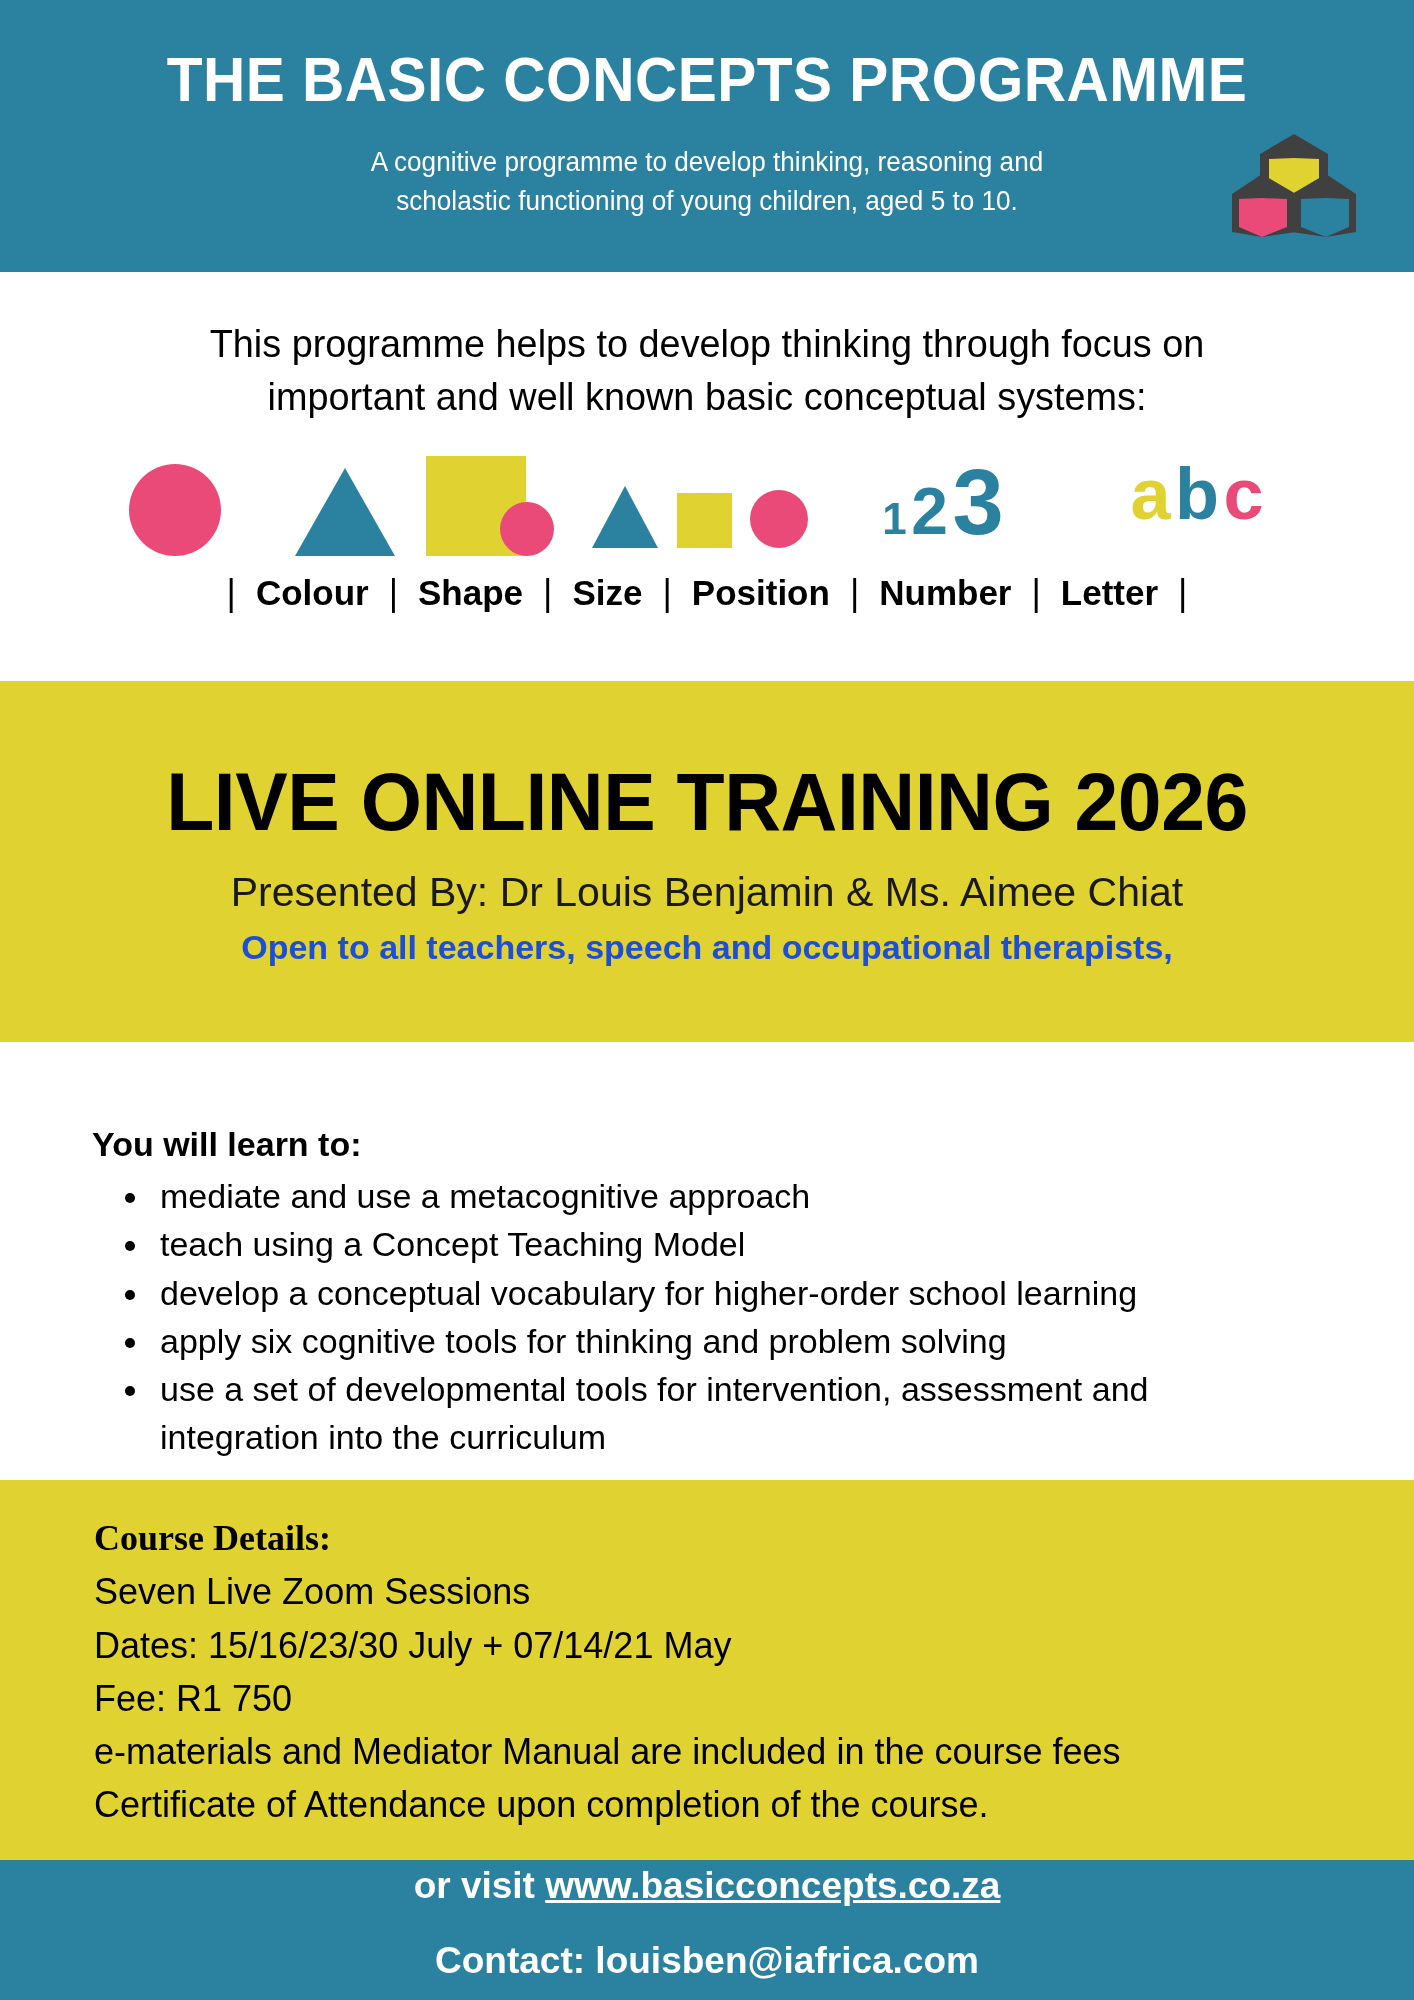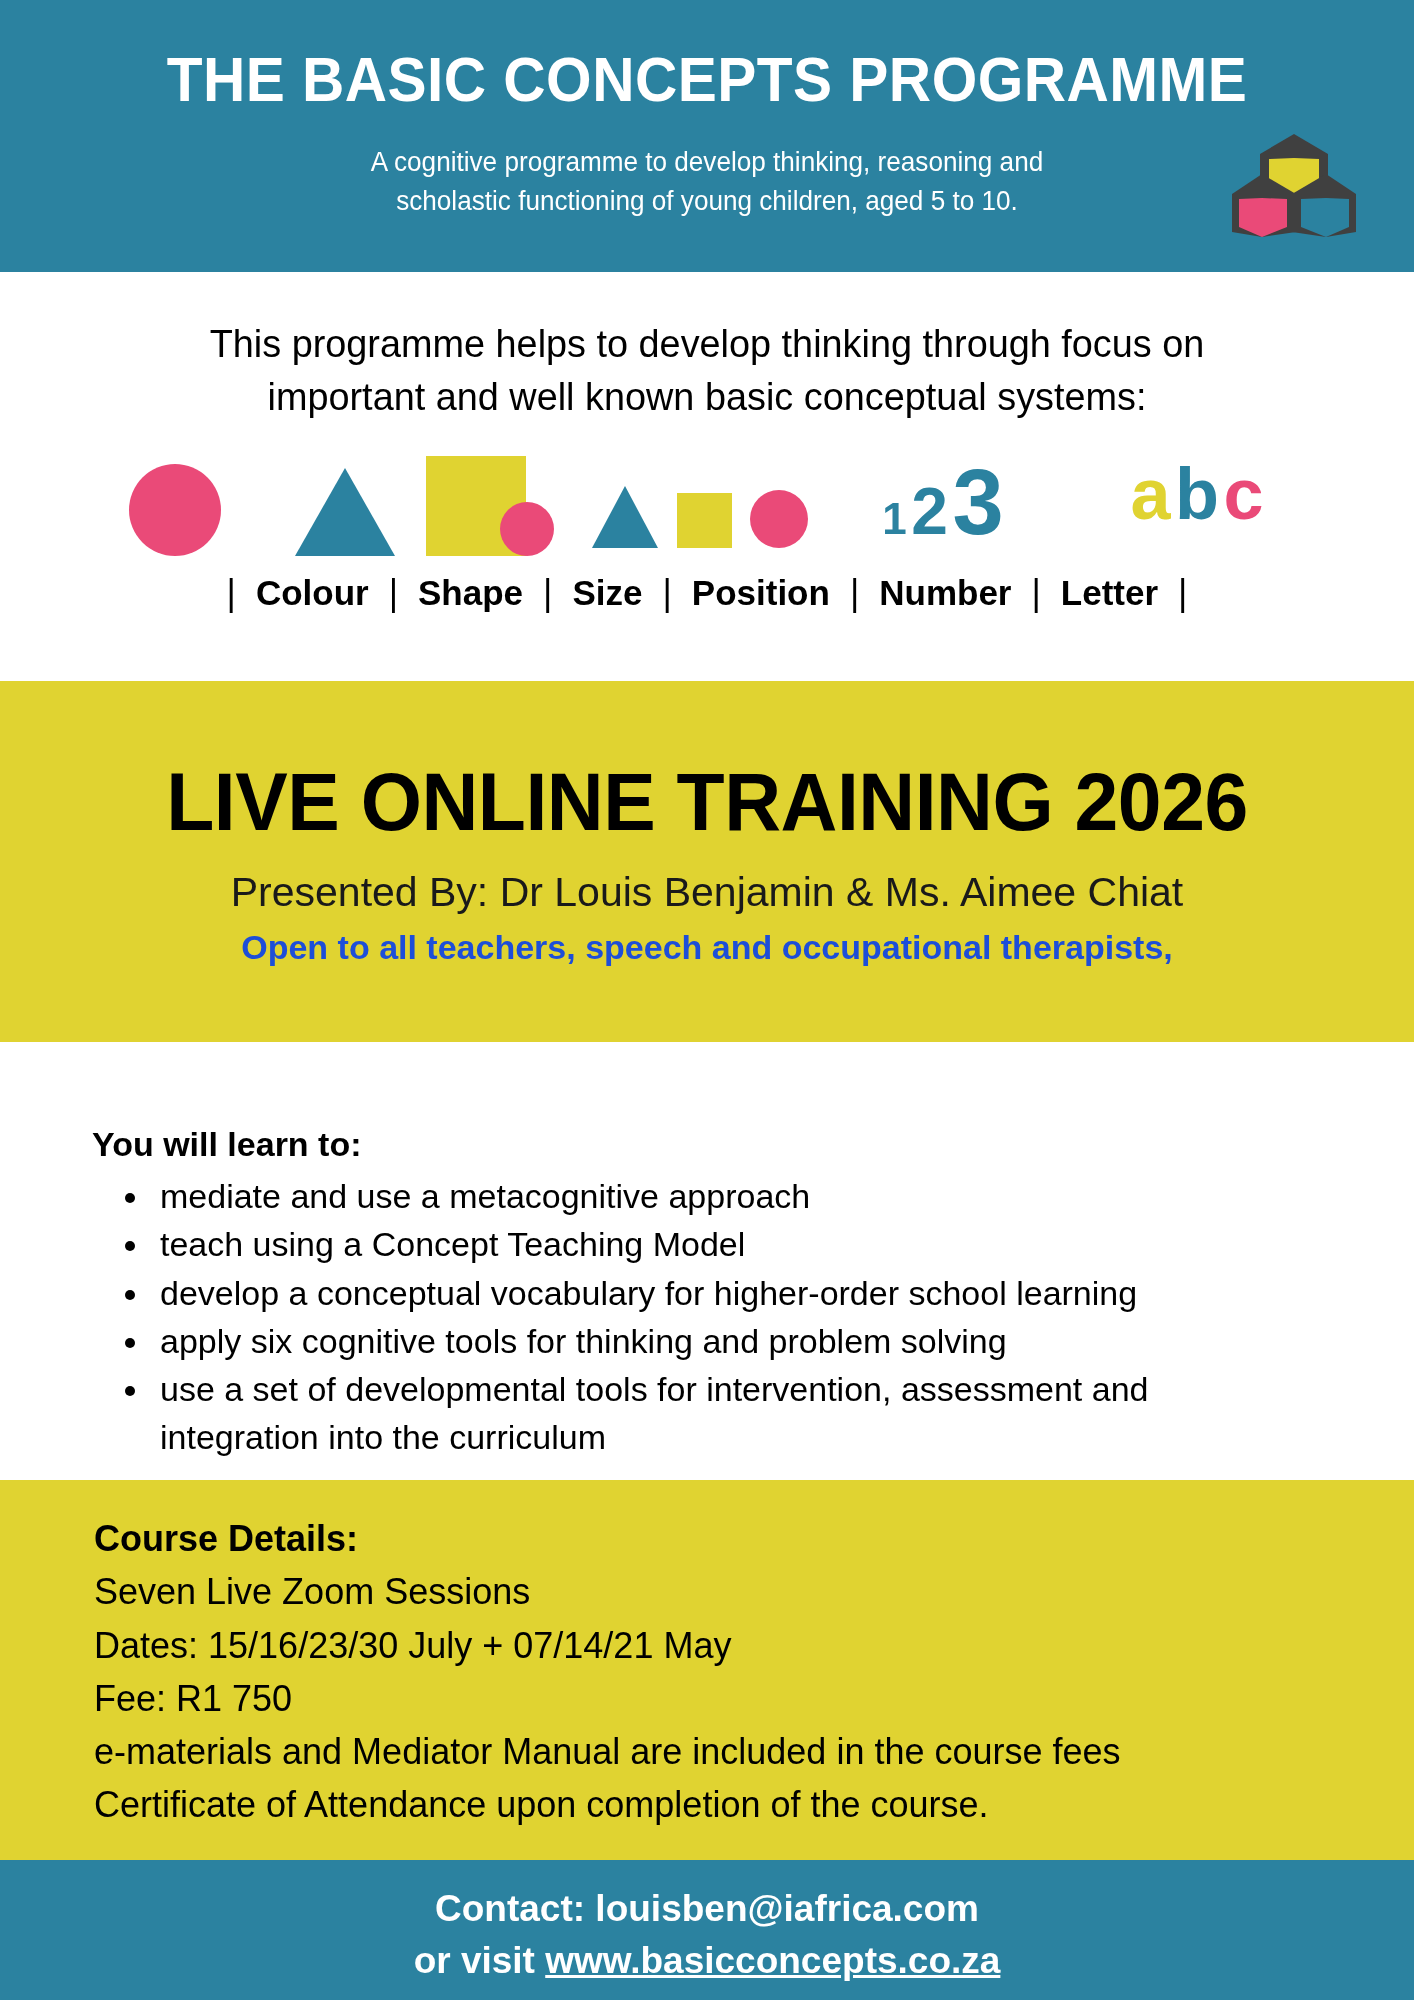--- a/index.html
+++ b/index.html
@@ -215,21 +215,21 @@
   }
   .details-wrap {
     position: absolute;
     left: 94px; top: 1512px;
     width: 1250px;
     color: #000000;
     font-family: "Liberation Sans Narrow", "Liberation Sans", sans-serif;
     font-size: 36px;
     line-height: 1.48;
   }
-  .details-heading { font-weight: bold; }
+  .details-heading { font-weight: bold; font-family: Liberation Serif, serif; }
 
   
   .footer {
     position: absolute;
     left: 0; top: 1860px;
     width: 1414px;
     height: 140px;
     background: #2B82A0;
   }
   .footer-line {
@@ -368,19 +368,19 @@
   <div class="details-wrap">
     <div class="details-heading">Course Details:</div>
     <div>Seven Live Zoom Sessions</div>
     <div>Dates: 15/16/23/30 July + 07/14/21 May</div>
     <div>Fee: R1 750</div>
     <div>e-materials and Mediator Manual are included in the course fees</div>
     <div>Certificate of Attendance upon completion of the course.</div>
   </div>
 
   <div class="footer">
-    <div class="footer-line first">Contact: louisben@iafrica.com</div>
     <div class="footer-line">
       <span>or visit </span><span class="footer-url">www.basicconcepts.co.za</span>
     </div>
+    <div class="footer-line first">Contact: louisben@iafrica.com</div>
   </div>
 
 </div>
 
 </body></html>

